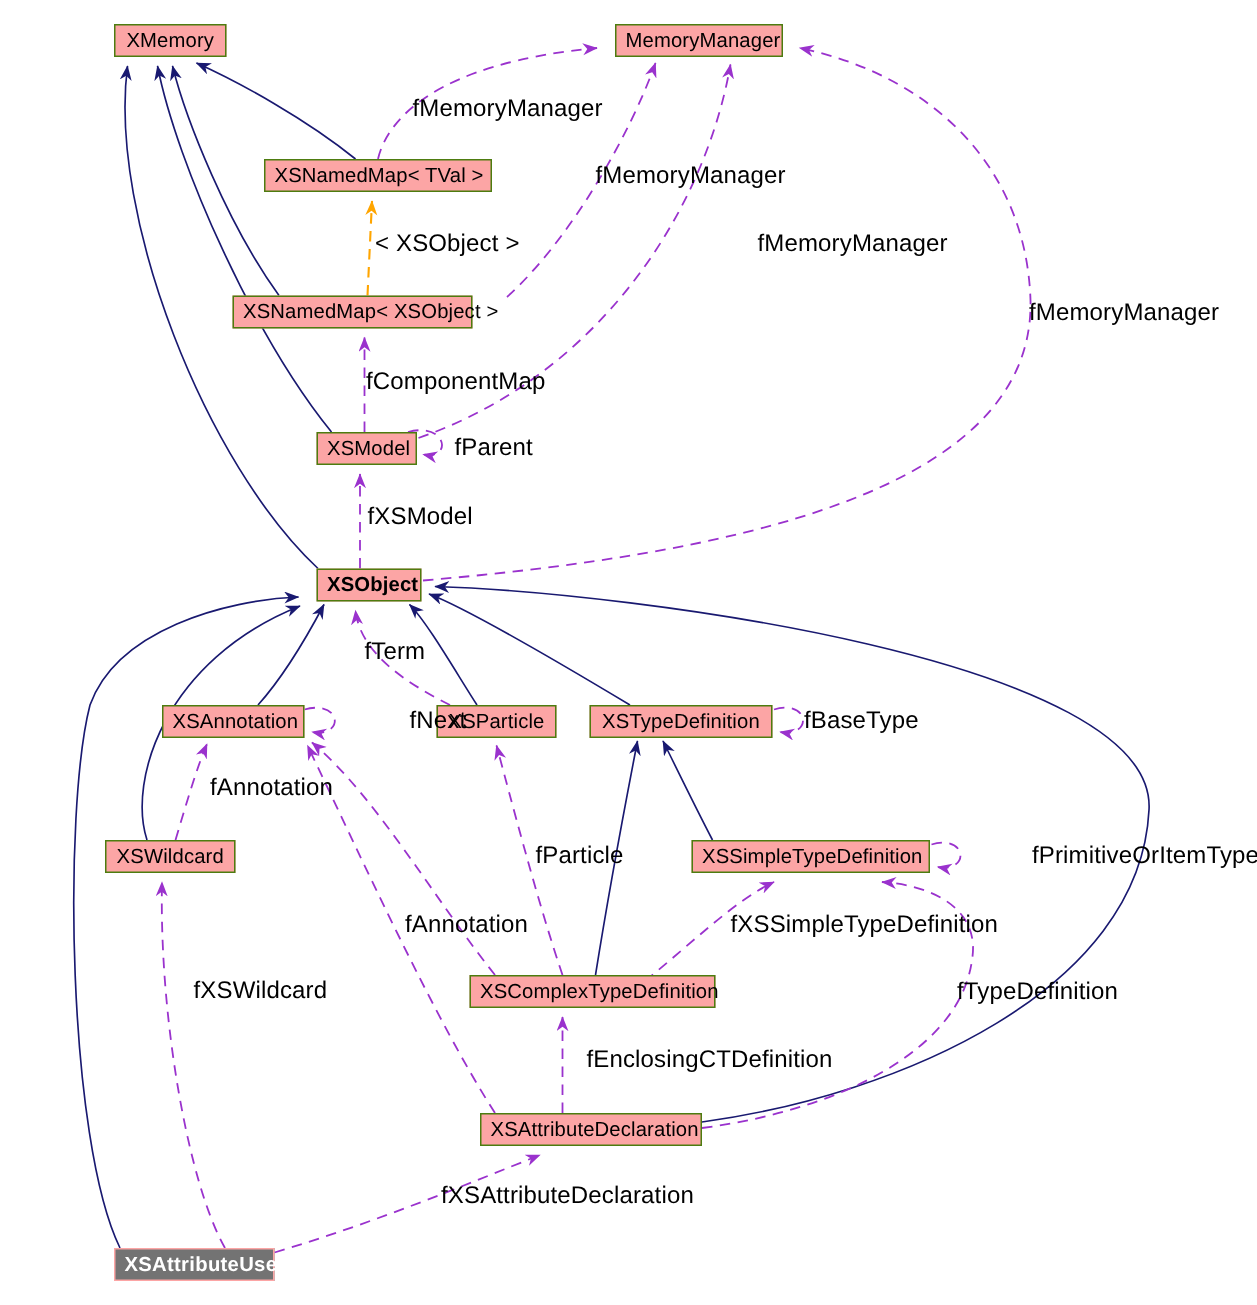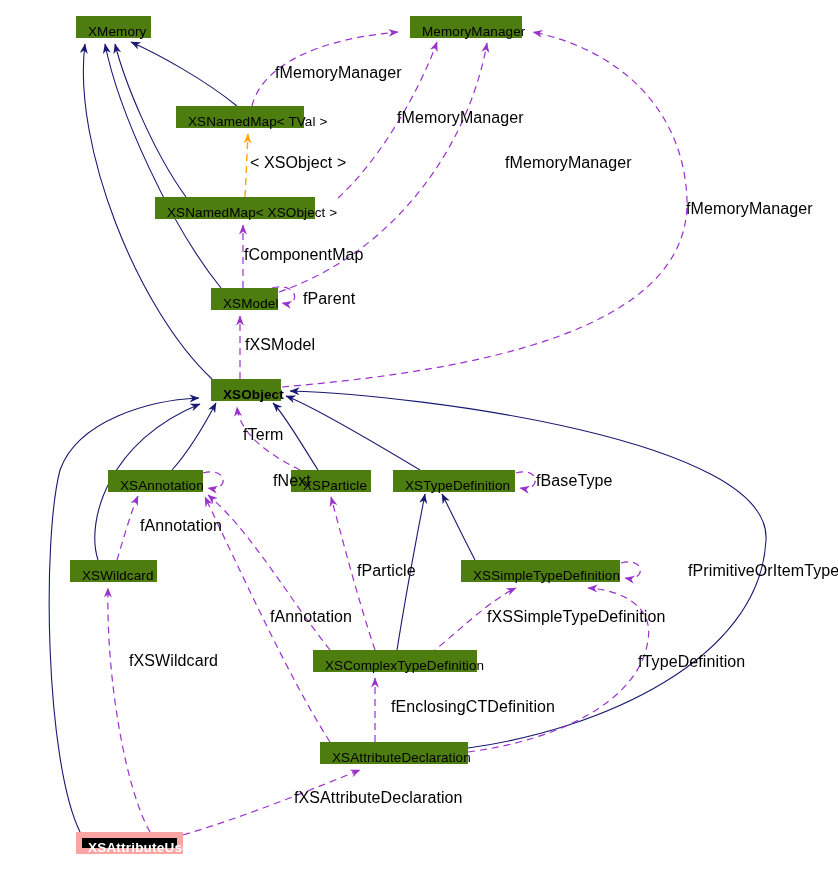--- a/index.html
+++ b/index.html
@@ -20,35 +20,35 @@
   #edge-layer {
     position: absolute;
     left: 0;
     top: 0;
     width: 838px;
     height: 870px;
   }
   .node {
     position: absolute;
     box-sizing: border-box;
-    background: #4d7c0f;
-    border: 6px solid #4d7c0f;
+    background: #fca5a5;
+    border: 1px solid #4d7c0f;
     color: #000000;
     font-size: 13.5px;
     line-height: 20px;
     height: 22px;
     white-space: nowrap;
     text-align: center;
     padding: 0 6px;
     letter-spacing: 0.1px;
   }
   .node.highlight {
-    background: #000000;
+    background: #737373;
     color: #ffffff;
-    border: 6px solid #fca5a5;
+    border: 1px solid #fca5a5;
     font-weight: bold;
     letter-spacing: 0.2px;
   }
   .edge-label {
     position: absolute;
     font-size: 16px;
     line-height: 15px;
     color: #000000;
     white-space: nowrap;
     letter-spacing: 0.1px;
@@ -143,21 +143,21 @@
     </g>
 
     <g fill="none" stroke="#ffa500" stroke-width="1.4" stroke-dasharray="7,5">
       <path d="M245,197 L248,134" marker-end="url(#tmpl-arrow)"></path>
     </g>
   </svg>
 
   <div id="node-layer">
       <div class="node" style="left: 76px; top: 16px; width: 75px;">XMemory</div>
       <div class="node" style="left: 410px; top: 16px; width: 112px;">MemoryManager</div>
-      <div class="node" style="left: 176px; top: 106px; width: 128px;">XSNamedMap&lt; TVal &gt;</div>
+      <div class="node" style="left: 176px; top: 106px; width: 152px;">XSNamedMap&lt; TVal &gt;</div>
       <div class="node" style="left: 155px; top: 197px; width: 160px;">XSNamedMap&lt; XSObject &gt;</div>
       <div class="node" style="left: 211px; top: 288px; width: 67px;">XSModel</div>
       <div class="node" style="left: 211px; top: 379px; width: 70px; font-weight: bold;">XSObject</div>
       <div class="node" style="left: 108px; top: 470px; width: 95px;">XSAnnotation</div>
       <div class="node" style="left: 291px; top: 470px; width: 80px;">XSParticle</div>
       <div class="node" style="left: 393px; top: 470px; width: 122px;">XSTypeDefinition</div>
       <div class="node" style="left: 70px; top: 560px; width: 87px;">XSWildcard</div>
       <div class="node" style="left: 461px; top: 560px; width: 159px;">XSSimpleTypeDefinition</div>
       <div class="node" style="left: 313px; top: 650px; width: 164px;">XSComplexTypeDefinition</div>
       <div class="node" style="left: 320px; top: 742px; width: 148px;">XSAttributeDeclaration</div>

